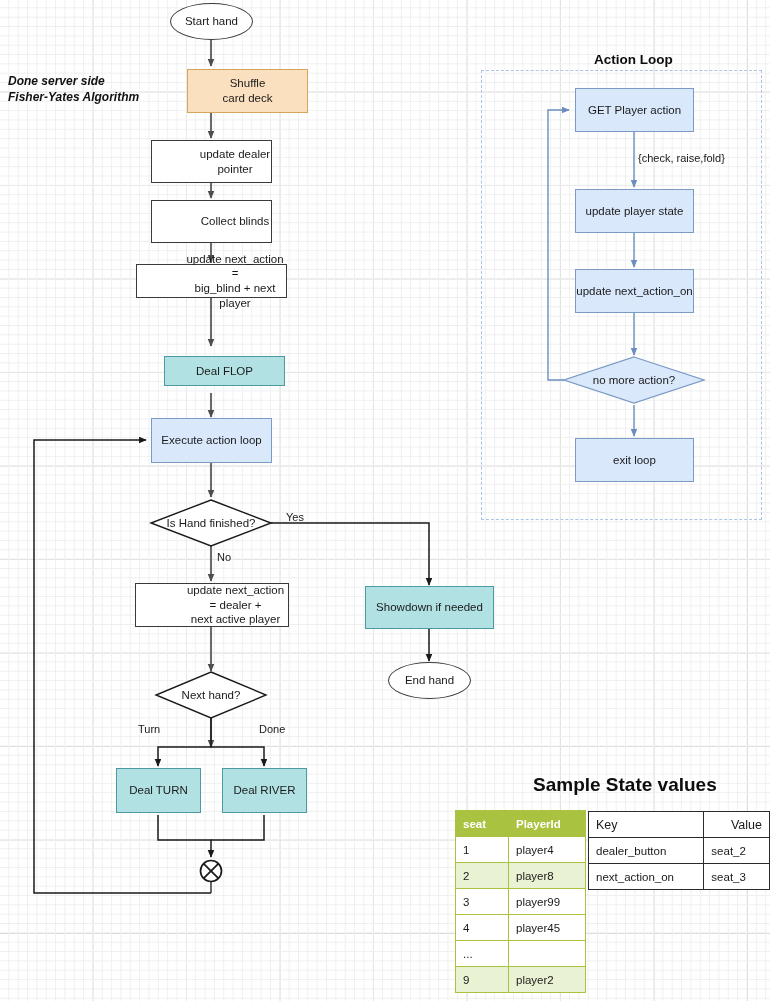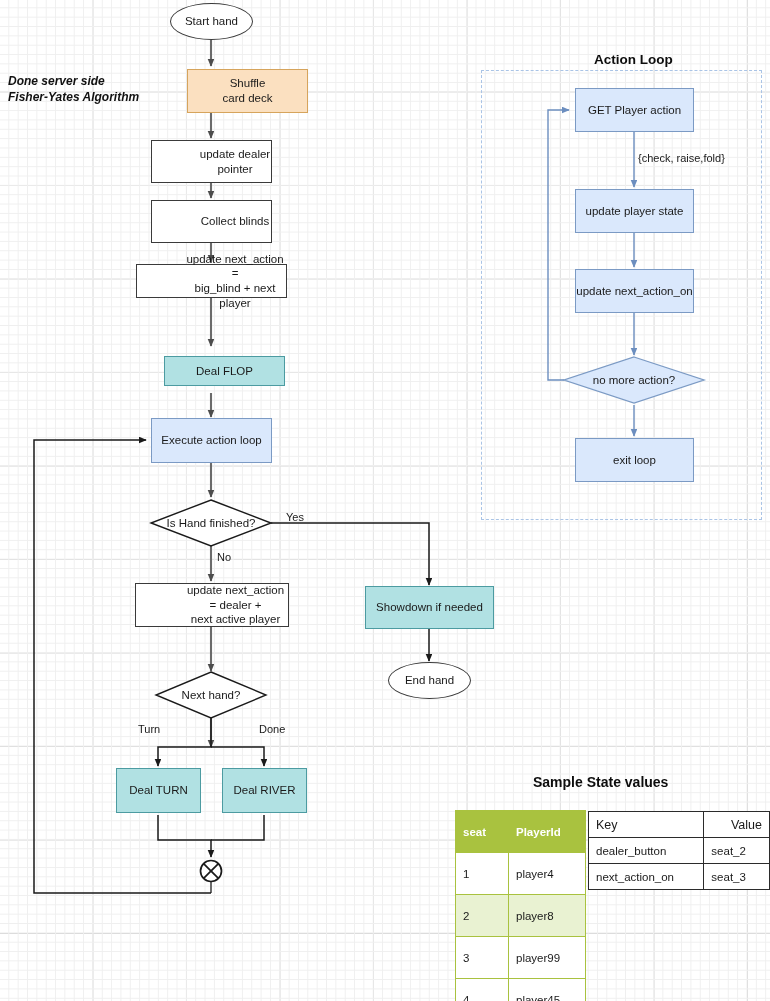--- a/index.html
+++ b/index.html
@@ -118,35 +118,35 @@
     text-align: left;
     font-weight: normal;
     background: #ffffff;
     height: 19px;
   }
   table.kv-table th {
     font-size: 12.5px;
   }
   table.seat-table td, table.seat-table th {
     border: 1.2px solid #a9c23f;
-    padding: 11px 7px;
+    padding: 3px 7px;
     text-align: left;
     height: 19px;
   }
   table.seat-table th {
     background: #a9c23f;
     color: #ffffff;
     font-weight: bold;
     font-size: 11.5px;
   }
   table.seat-table td.odd  { background: #ffffff; }
   table.seat-table td.even { background: #e9f2d2; }
   .tbl-title {
     position: absolute;
-    font-size: 14px;
+    font-size: 19px;
     font-weight: bold;
     color: #0d0d0d;
     white-space: nowrap;
   }
 </style>
 </head>
 <body>
 
 <div id="canvas">
 

